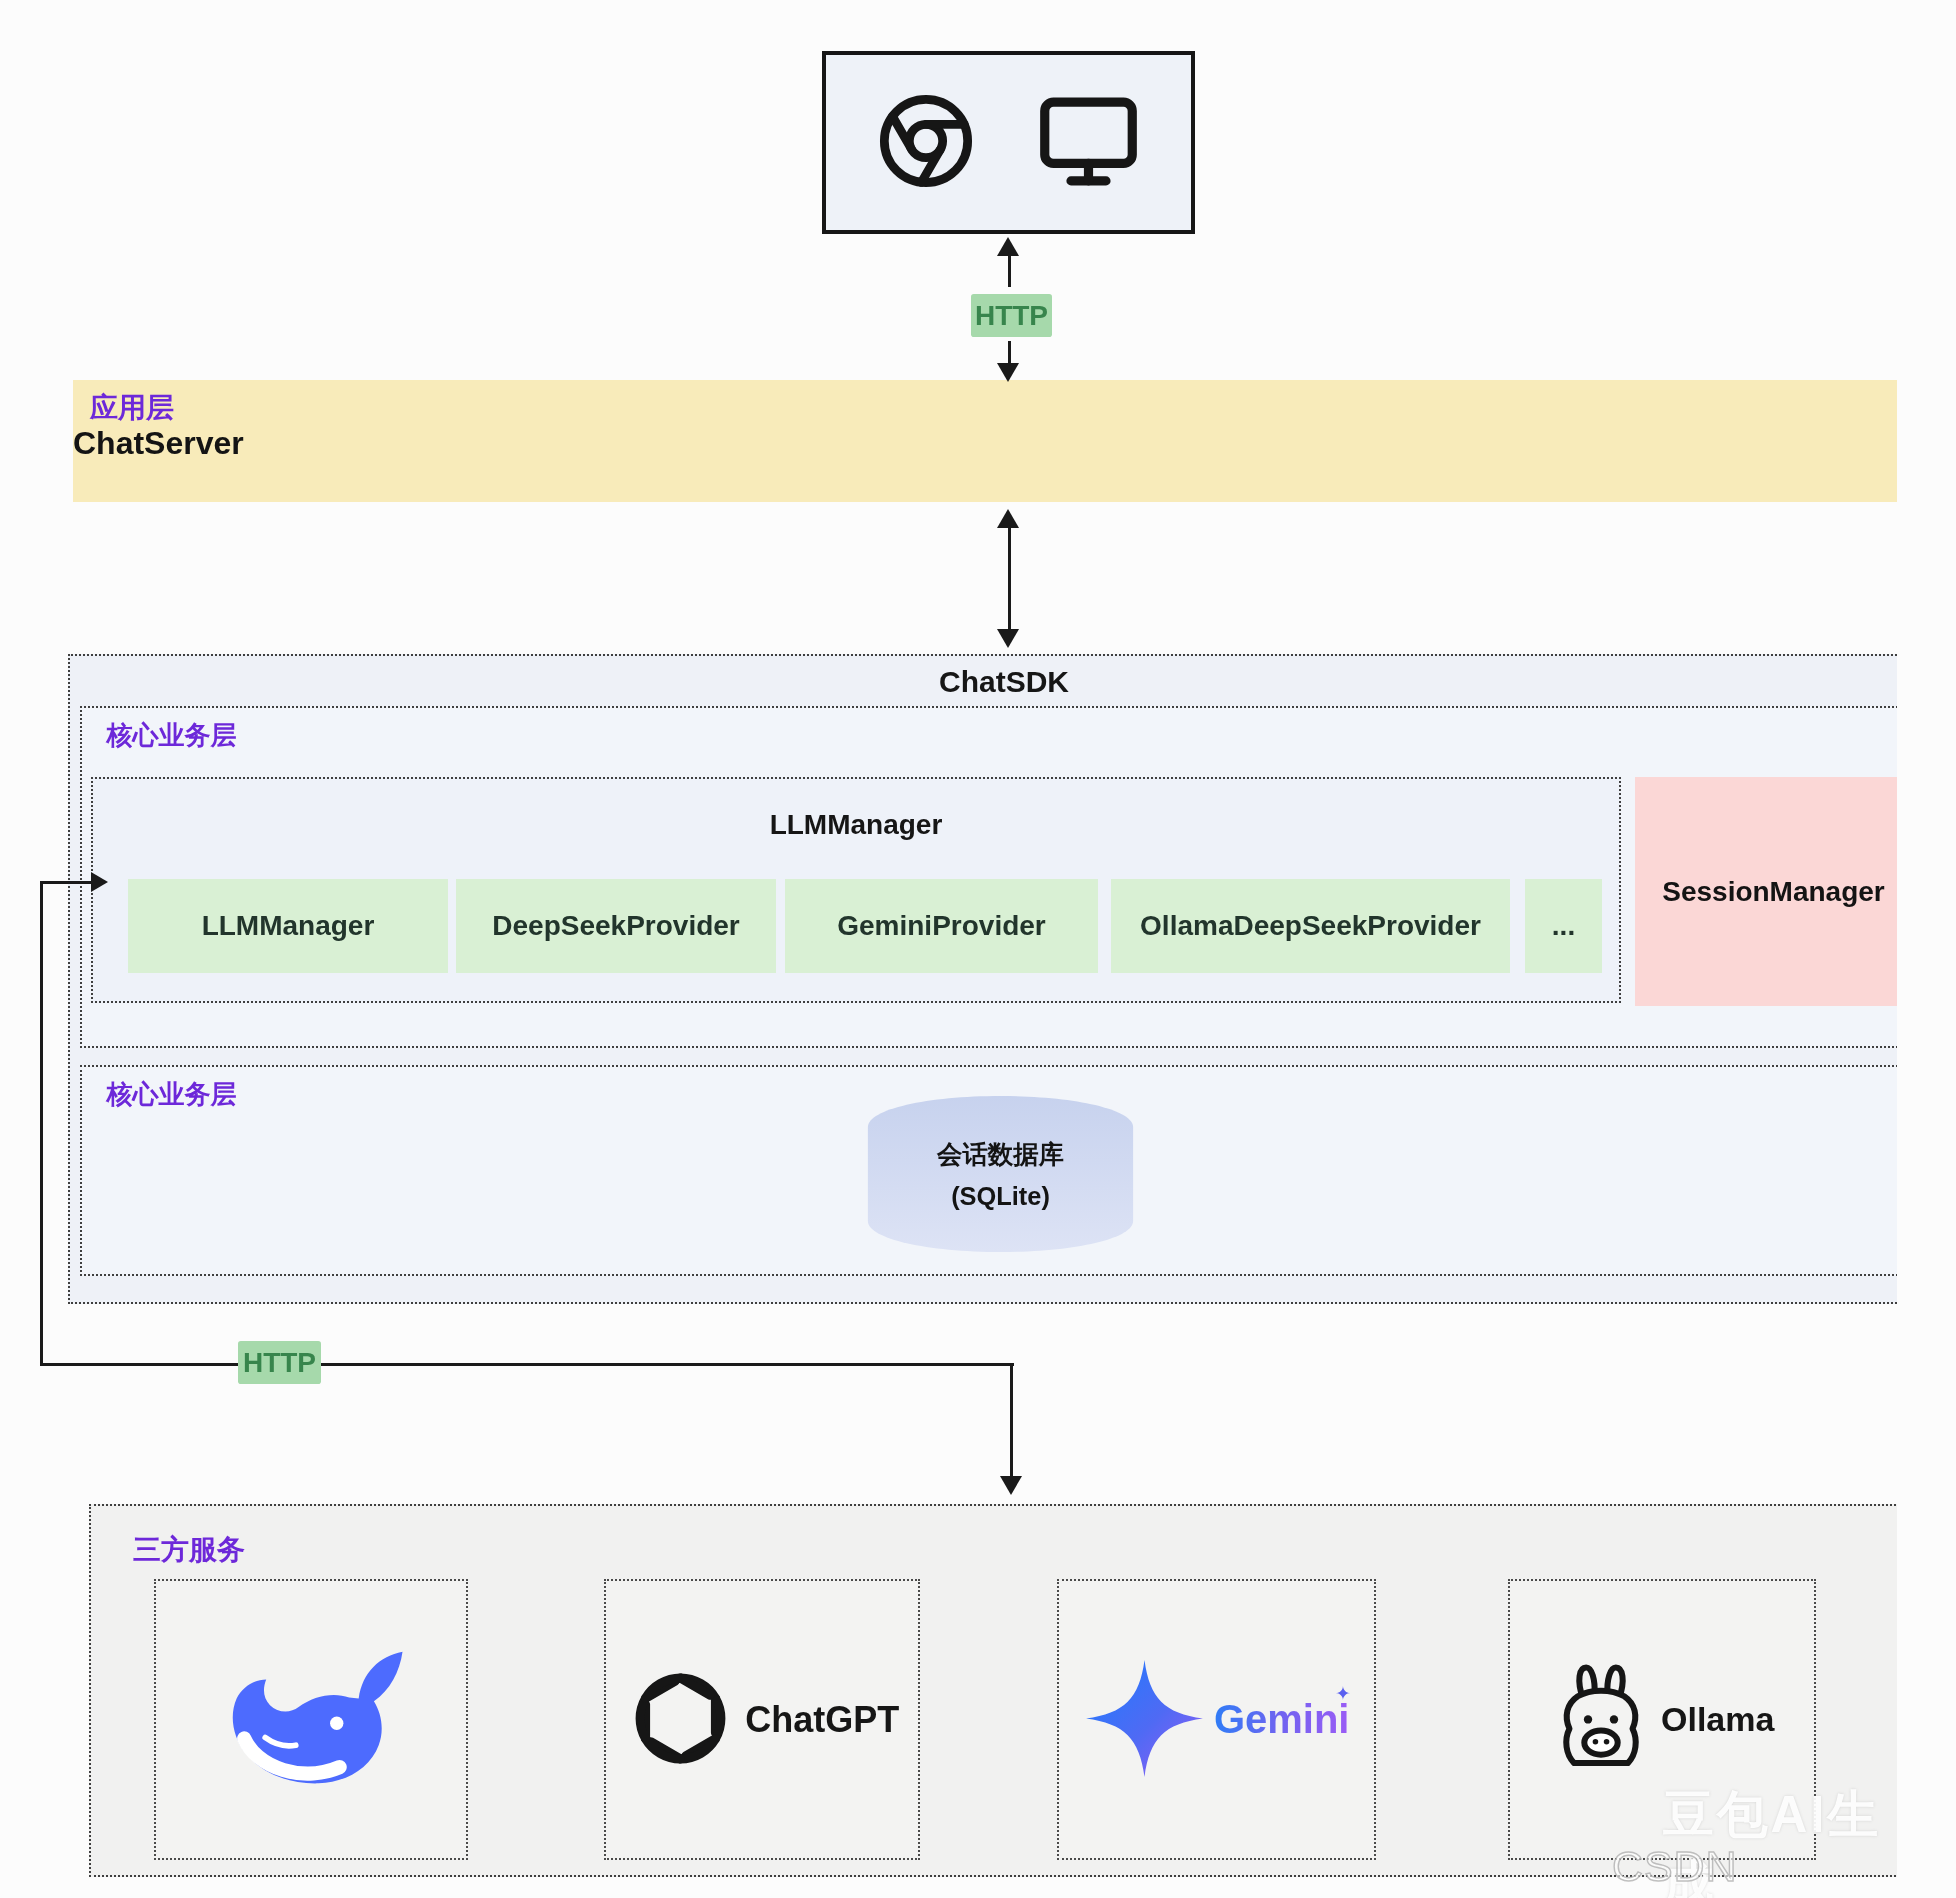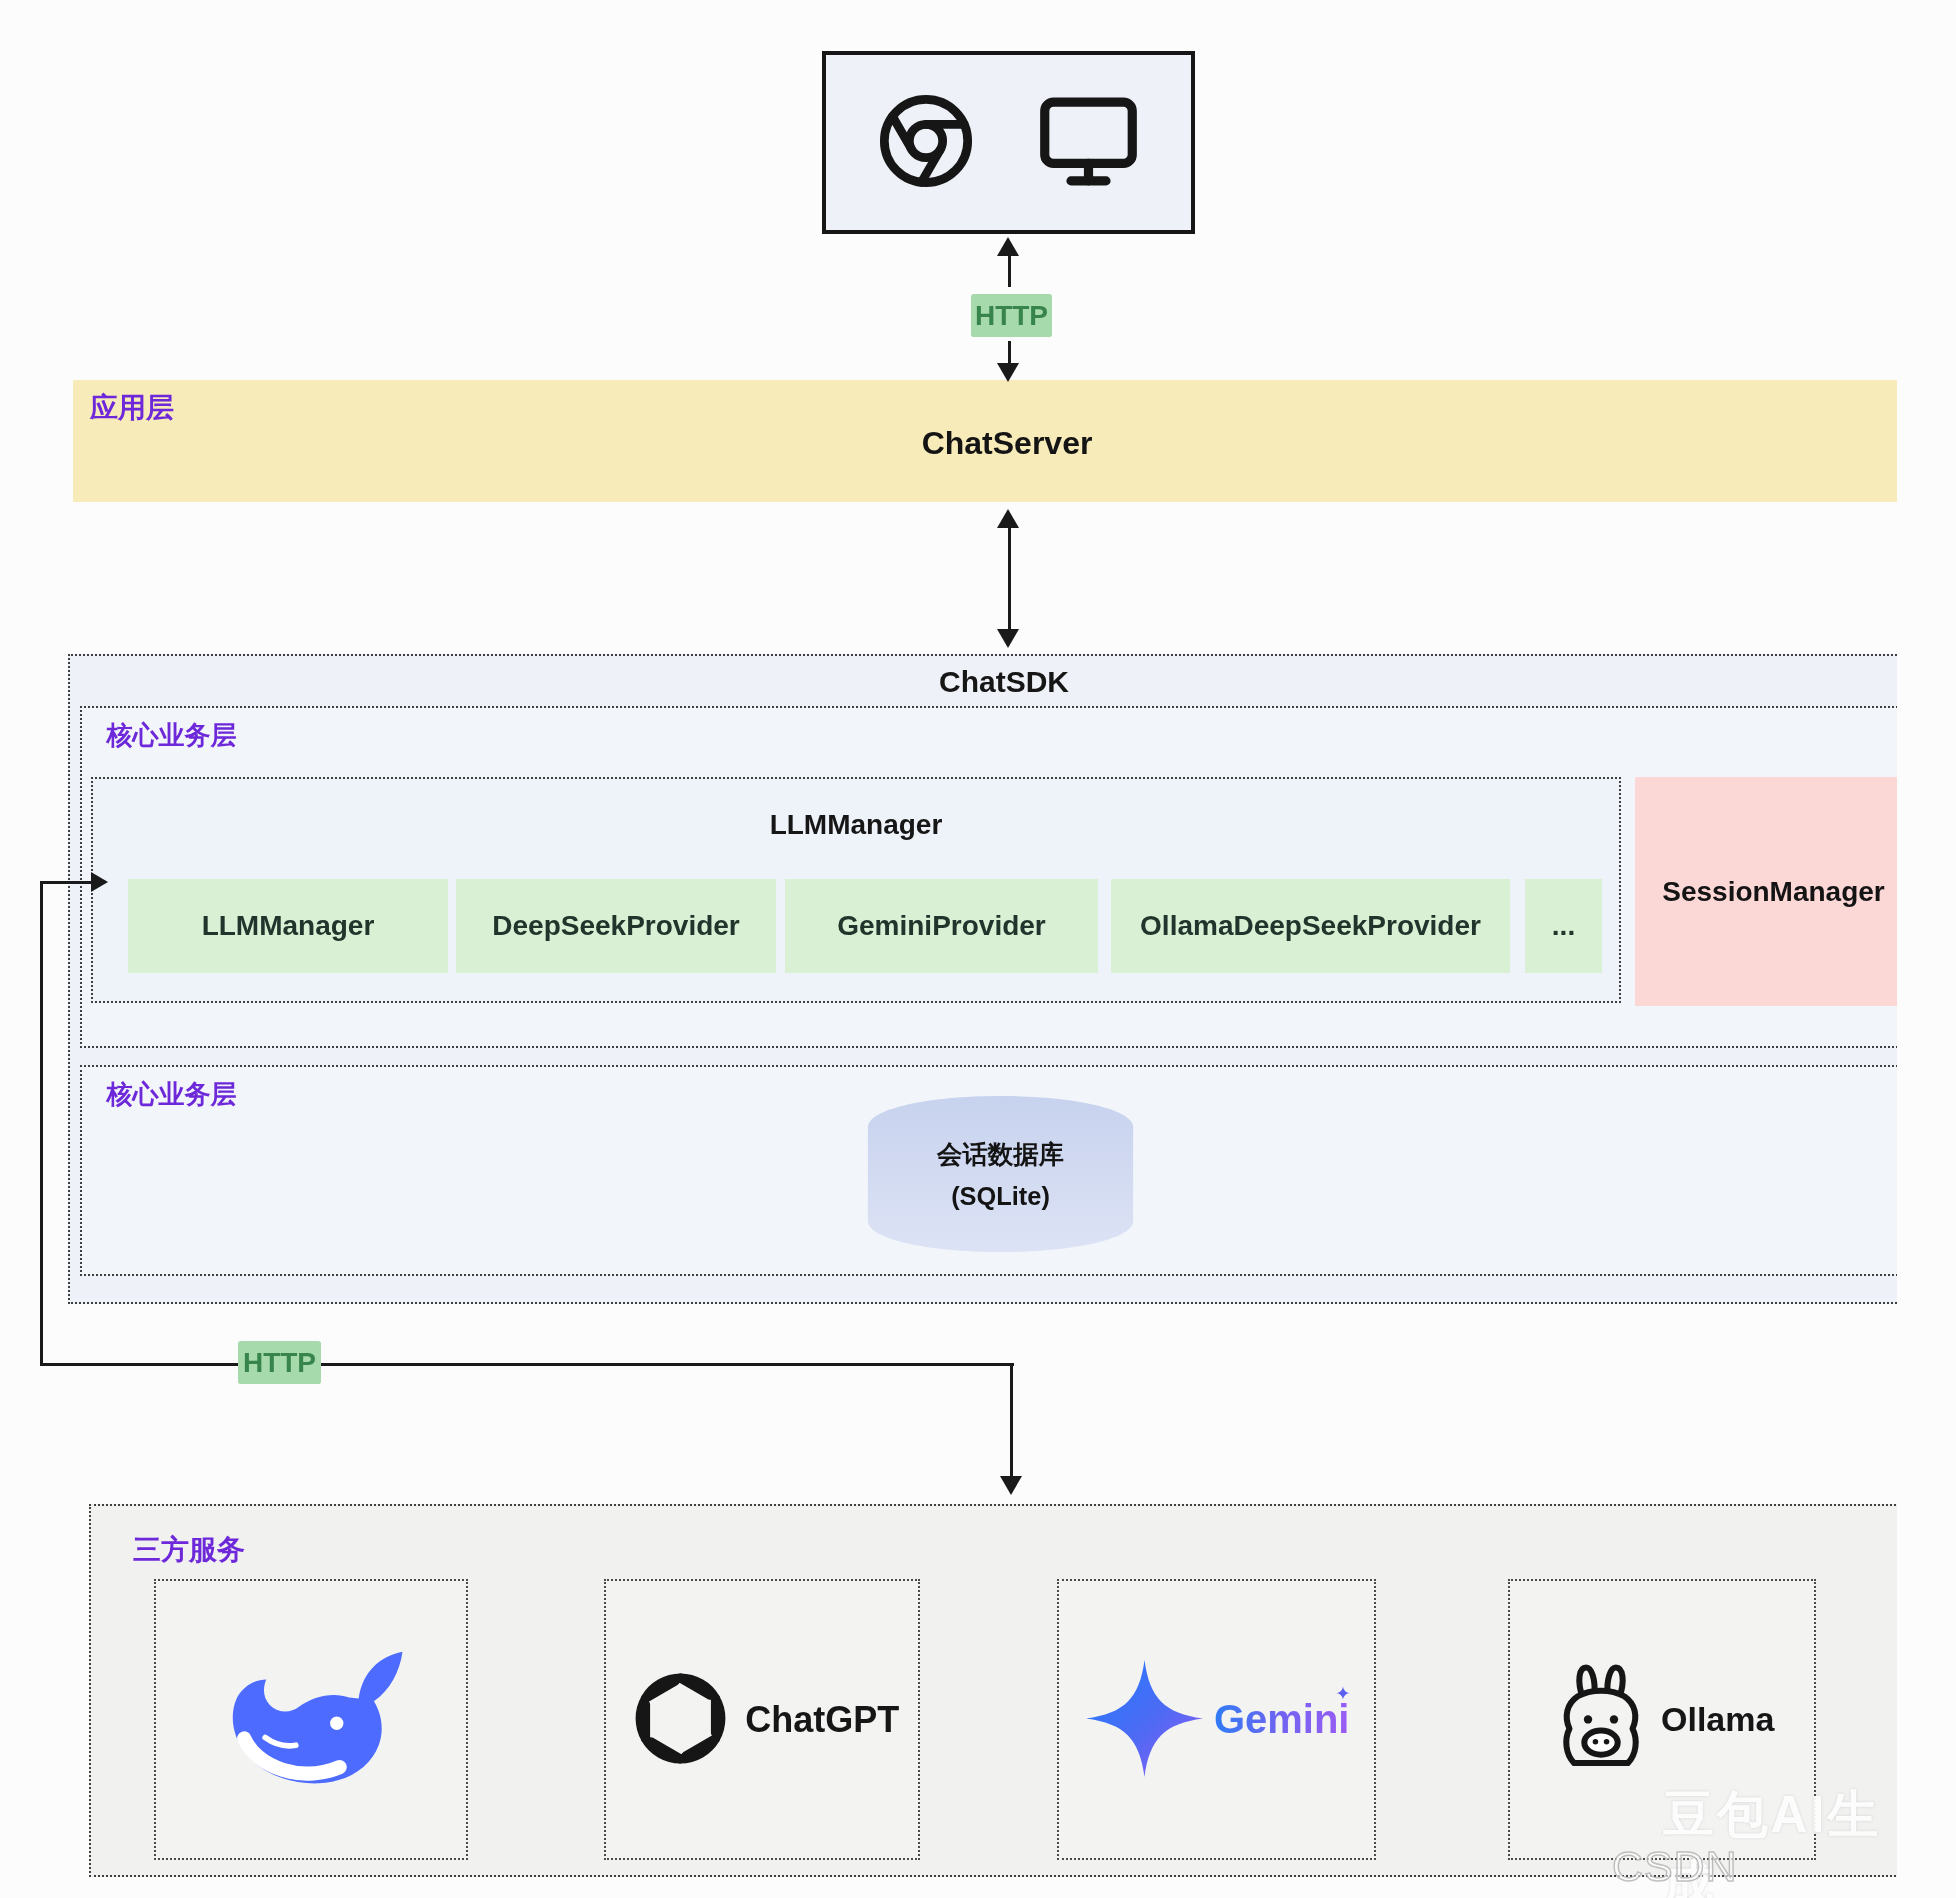--- a/index.html
+++ b/index.html
@@ -14,21 +14,21 @@
   .hline{height:2.8px;background:#1a1a1a;}
   .head-up{width:0;height:0;border-left:11.3px solid transparent;border-right:11.3px solid transparent;border-bottom:19px solid #1a1a1a;}
   .head-down{width:0;height:0;border-left:11.3px solid transparent;border-right:11.3px solid transparent;border-top:19px solid #1a1a1a;}
   .head-right{width:0;height:0;border-top:10.4px solid transparent;border-bottom:10.4px solid transparent;border-left:17px solid #1a1a1a;}
   
   .http-badge{background:#a6d9ab;color:#37854c;font-weight:bold;font-size:28px;text-align:center;
               line-height:43px;border-radius:2.8px;z-index:4;}
   
   .app-band{left:73px;top:380px;width:1868px;height:122px;background:#f8ebba;}
   .layer-label{font-size:28px;font-weight:bold;color:#6d28d9;}
-  .band-title{left:0;top:45px;width:100%;text-align:center;font-size:32px;font-weight:bold;color:#141414;}
+  .band-title{left:0;top:45px;width:100%;text-align:left;font-size:32px;font-weight:bold;color:#141414;}
   
   .dotted{border:2.8px dotted #3f3f3f;box-sizing:border-box;}
   .sdk-box{left:68px;top:654px;width:1872px;height:650px;background:#eef1f7;}
   .sdk-title{left:0;top:9.4px;width:100%;text-align:center;font-size:30px;font-weight:bold;}
   .core-box{left:80px;top:706px;width:1846px;height:342px;background:rgba(250,252,255,0.35);}
   .llm-box{left:91px;top:777px;width:1530px;height:226px;background:rgba(233,239,248,0.5);}
   .llm-title{left:0;top:30px;width:100%;text-align:center;font-size:28px;font-weight:bold;}
   .provider{top:879px;height:94px;background:#d9f0d4;color:#22352c;font-size:28px;font-weight:bold;
             display:flex;align-items:center;justify-content:center;}
   .session{left:1635px;top:777px;width:277px;height:229px;background:#fbd7d6;display:flex;align-items:center;

